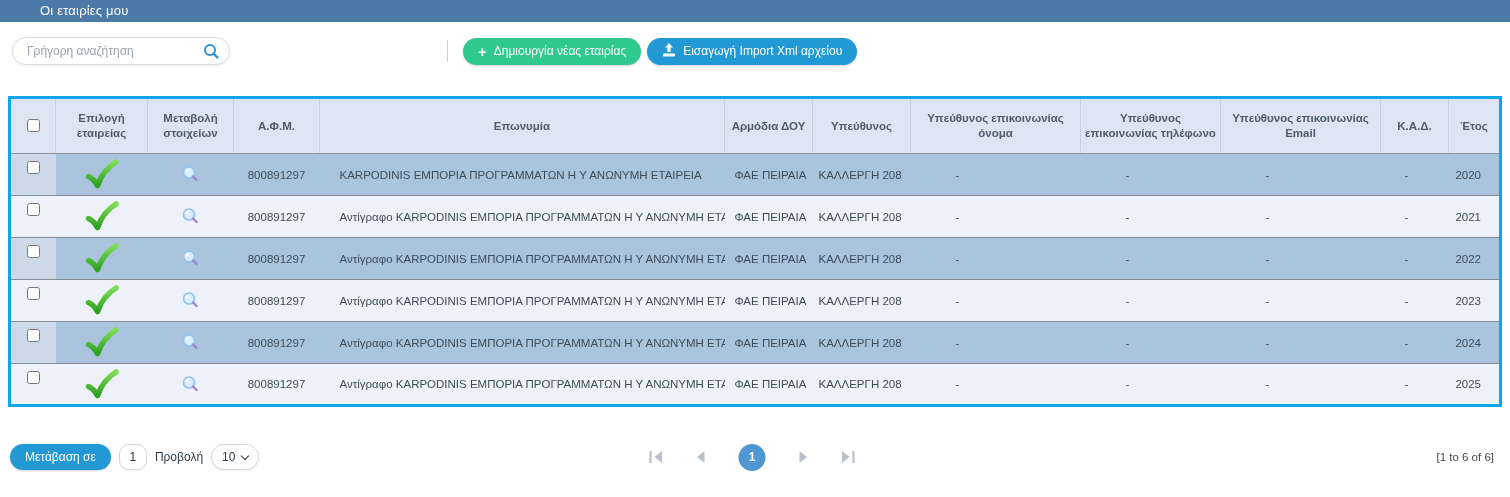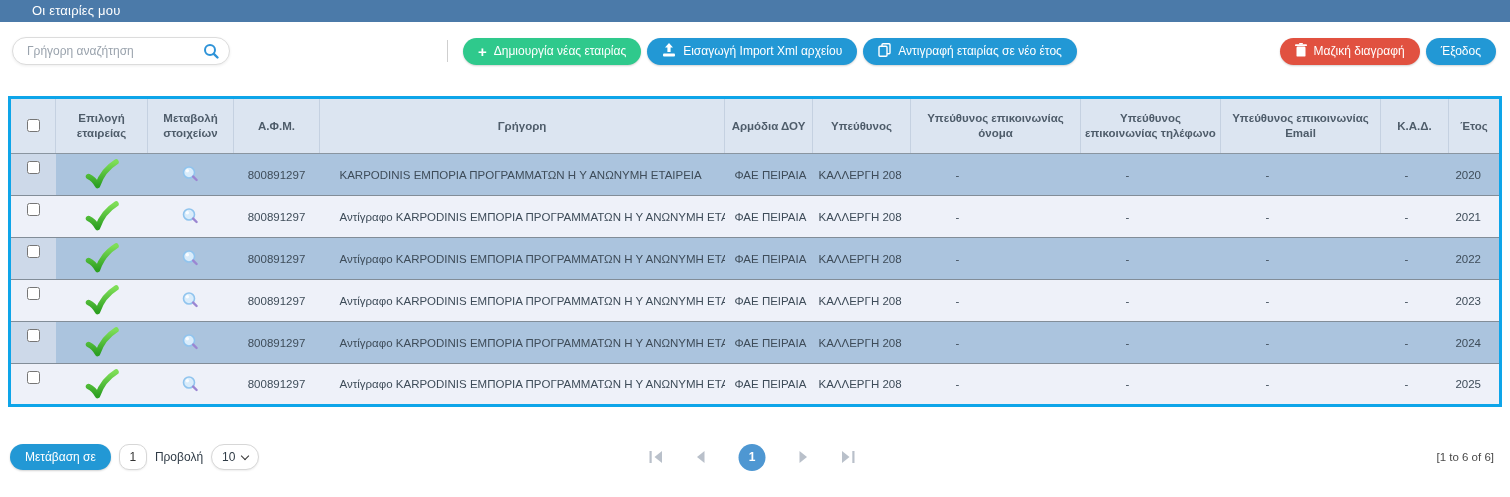--- a/index.html
+++ b/index.html
@@ -1,21 +1,21 @@
 <!DOCTYPE html>
 <html><head>
 <meta charset="utf-8">
 <style>
   * { box-sizing: border-box; }
   html,body { margin:0; padding:0; width:1510px; height:497px; background:#ffffff;
               font-family:"Liberation Sans", sans-serif; overflow:hidden; }
 
   
   .top-bar { height:22px; background:#4b7aa9; color:#fff; font-size:13px;
-             line-height:22px; padding-left:32px; letter-spacing:.2px; }
+             line-height:22px; padding-left:40px; letter-spacing:.2px; }
 
   
   .toolbar { display:flex; align-items:center; margin:14px 14px 16px 12px; height:30px; }
   .search-wrap { position:relative; width:218px; }
   .search-wrap input { width:100%; height:28px; border:1px solid #dcdcdc; border-radius:14px;
                        padding:0 34px 0 14px; font-size:12px; color:#333; outline:none;
                        box-shadow:0 1px 3px rgba(0,0,0,.07); }
   .search-wrap input::placeholder { color:#9aa3ad; }
   .search-mag { position:absolute; right:10px; top:6px; }
 
@@ -123,46 +123,22 @@
     </button>
     <button class="btn btn-blue">
       <span>
         <svg width="14" height="14" viewBox="0 0 14 14" fill="#fff">
           <path d="M7 0 L11 4.5 H8.6 V9 H5.4 V4.5 H3 Z"></path>
           <rect x="1" y="10.6" width="12" height="2.8" rx="1"></rect>
         </svg>
       </span>
       <span>Εισαγωγή Import Xml αρχείου</span>
     </button>
-    <button class="btn btn-blue">
-      <span>
-        <svg width="13" height="14" viewBox="0 0 13 14">
-          <rect x="4" y="0.7" width="8" height="10" rx="1" fill="none" stroke="#fff" stroke-width="1.4"></rect>
-          <rect x="1" y="3.3" width="8" height="10" rx="1" fill="#2298d5" stroke="#fff" stroke-width="1.4"></rect>
-        </svg>
-      </span>
-      <span>Αντιγραφή εταιρίας σε νέο έτος</span>
-    </button>
   </div>
 
-  <div class="right-group">
-    <button class="btn btn-red">
-      <span>
-        <svg width="12" height="14" viewBox="0 0 12 14" fill="#fff">
-          <rect x="1.5" y="3.6" width="9" height="10" rx="1.2"></rect>
-          <rect x="0" y="1.3" width="12" height="1.8" rx="0.9"></rect>
-          <rect x="4" y="0" width="4" height="1.6" rx="0.8"></rect>
-        </svg>
-      </span>
-      <span>Μαζική διαγραφή</span>
-    </button>
-    <button class="btn btn-blue">
-      <span>Έξοδος</span>
-    </button>
-  </div>
 </div>
 
 <div class="table-wrap">
   <table>
     <colgroup>
       <col class="c-check">
         <col class="c-select">
         <col class="c-edit">
         <col class="c-afm">
       <col class="c-name">
@@ -175,21 +151,21 @@
         <col class="c-year">
     </colgroup>
     <thead>
       <tr>
         <th class="col-check">
           <input type="checkbox" style="">
         </th>
         <th>Επιλογή εταιρείας</th>
         <th>Μεταβολή στοιχείων</th>
         <th>Α.Φ.Μ.</th>
-        <th>Γρήγορη</th>
+        <th>Επωνυμία</th>
         <th>Αρμόδια ΔΟΥ</th>
         <th>Υπεύθυνος</th>
         <th>Υπεύθυνος επικοινωνίας όνομα</th>
         <th>Υπεύθυνος επικοινωνίας τηλέφωνο</th>
         <th>Υπεύθυνος επικοινωνίας Email</th>
         <th>Κ.Α.Δ.</th>
         <th>Έτος</th>
       </tr>
     </thead>
     <tbody id="tbody">

